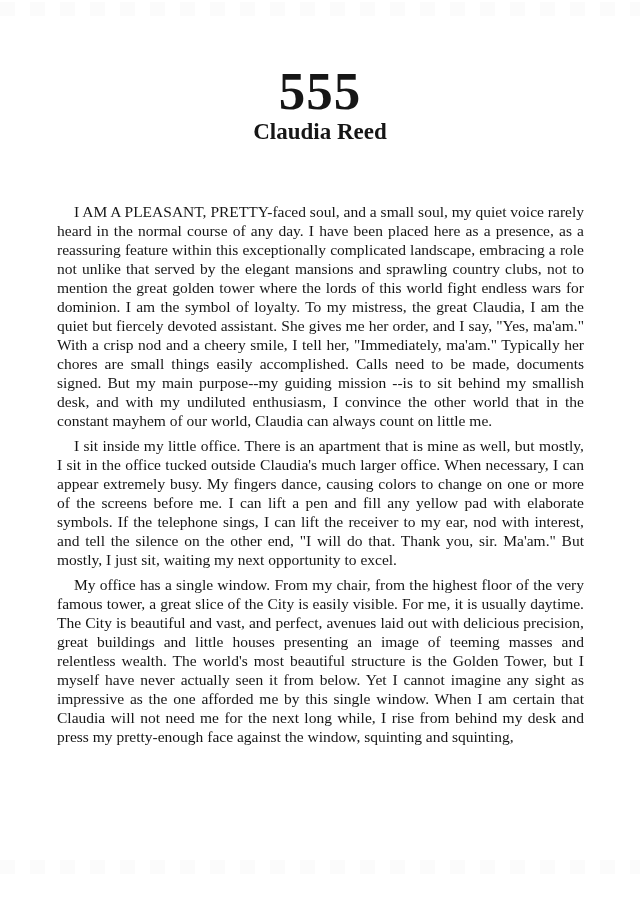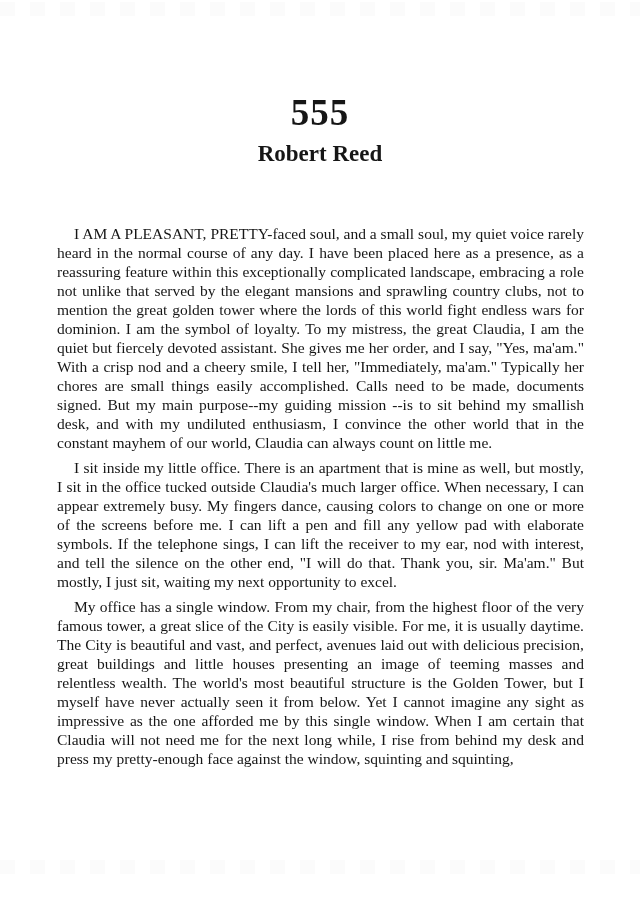--- a/index.html
+++ b/index.html
@@ -29,23 +29,23 @@
       90deg,
       rgba(0,0,0,0.016) 0px, rgba(0,0,0,0.016) 15px,
       rgba(0,0,0,0)     15px, rgba(0,0,0,0)     30px
     );
     pointer-events: none;
   }
   .edge-texture.top { top: 2px; }
   .edge-texture.bottom { top: 860px; }
   .title {
     margin: 0;
-    padding-top: 90px;
+    padding-top: 68px;
     text-align: center;
-    font-size: 37px;
+    font-size: 53px;
     line-height: 46px;
     font-weight: bold;
     letter-spacing: 1px;
   }
   .author {
     margin: 4px 0 0 0;
     text-align: center;
     font-size: 23px;
     line-height: 28px;
     font-weight: bold;
@@ -62,21 +62,21 @@
   }
 </style>
 </head>
 <body>
 
 <div class="page">
   <div class="edge-texture top"></div>
 
   <h1 class="title">555</h1>
 
-  <h2 class="author">Robert Reed</h2>
+  <h2 class="author">Claudia Reed</h2>
 
   <div class="content">
     <p>I AM A PLEASANT, PRETTY-faced soul, and a small soul, my quiet voice rarely heard in the normal course of any day. I have been placed here as a presence, as a reassuring feature within this exceptionally complicated landscape, embracing a role not unlike that served by the elegant mansions and sprawling country clubs, not to mention the great golden tower where the lords of this world fight endless wars for dominion. I am the symbol of loyalty. To my mistress, the great Claudia, I am the quiet but fiercely devoted assistant. She gives me her order, and I say, "Yes, ma'am." With a crisp nod and a cheery smile, I tell her, "Immediately, ma'am." Typically her chores are small things easily accomplished. Calls need to be made, documents signed. But my main purpose--my guiding mission --is to sit behind my smallish desk, and with my undiluted enthusiasm, I convince the other world that in the constant mayhem of our world, Claudia can always count on little me.</p>
     <p>I sit inside my little office. There is an apartment that is mine as well, but mostly, I sit in the office tucked outside Claudia's much larger office. When necessary, I can appear extremely busy. My fingers dance, causing colors to change on one or more of the screens before me. I can lift a pen and fill any yellow pad with elaborate symbols. If the telephone sings, I can lift the receiver to my ear, nod with interest, and tell the silence on the other end, "I will do that. Thank you, sir. Ma'am." But mostly, I just sit, waiting my next opportunity to excel.</p>
     <p>My office has a single window. From my chair, from the highest floor of the very famous tower, a great slice of the City is easily visible. For me, it is usually daytime. The City is beautiful and vast, and perfect, avenues laid out with delicious precision, great buildings and little houses presenting an image of teeming masses and relentless wealth. The world's most beautiful structure is the Golden Tower, but I myself have never actually seen it from below. Yet I cannot imagine any sight as impressive as the one afforded me by this single window. When I am certain that Claudia will not need me for the next long while, I rise from behind my desk and press my pretty-enough face against the window, squinting and squinting,</p>
   </div>
 
   <div class="edge-texture bottom"></div>
 </div>
 

